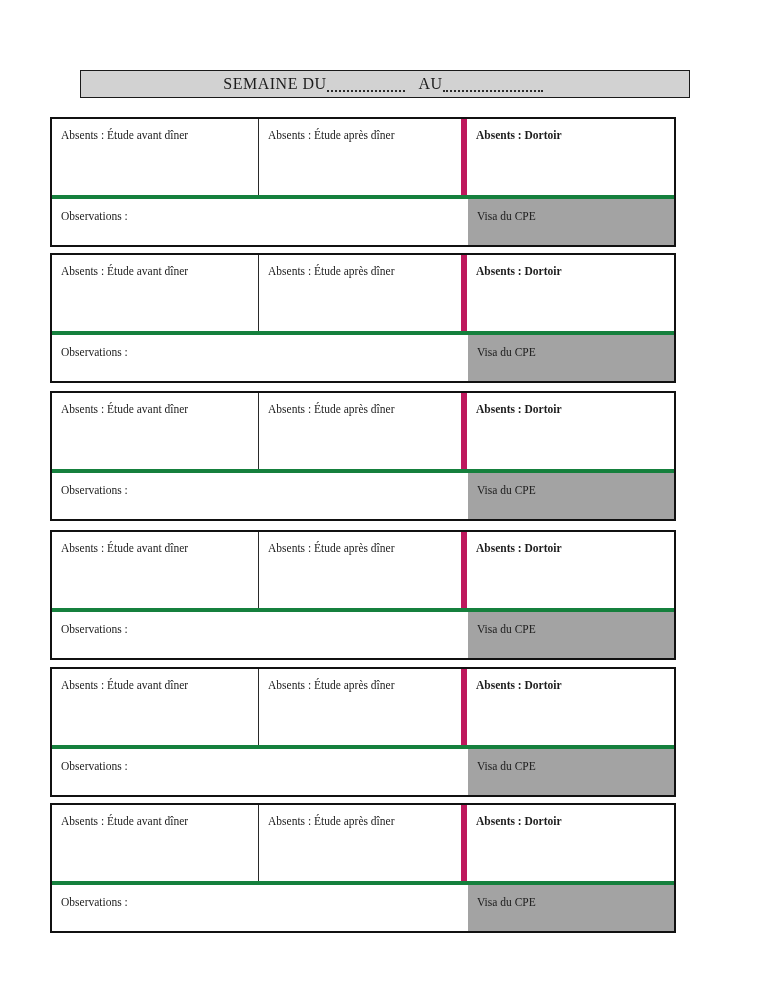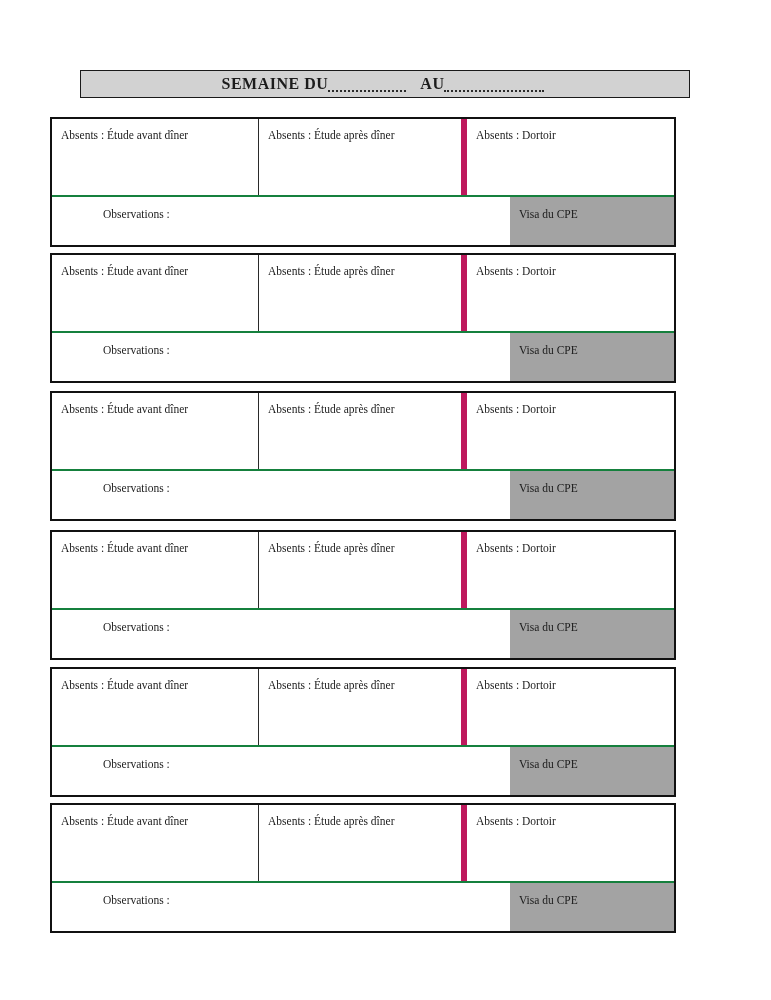--- a/index.html
+++ b/index.html
@@ -17,21 +17,21 @@
   .header-bar {
     position: absolute;
     left: 80px; top: 70px;
     width: 608px; height: 26px;
     background: #d2d2d2;
     border: 1px solid #1a1a1a;
     display: flex;
     align-items: center;
     justify-content: center;
     font-size: 16px;
-    font-weight: bold;
+    font-weight: normal;
     letter-spacing: 0.5px;
     white-space: nowrap;
   }
   .fill-line {
     display: inline-block;
     height: 13px;
     border-bottom: 2px dotted #2a2a2a;
     vertical-align: baseline;
   }
   .fill-line.from { width: 78px; }
@@ -60,28 +60,27 @@
     height: 76px;
     display: flex;
     flex-direction: row;
   }
   .cell {
     box-sizing: border-box;
     padding: 6px 8px 0 9px;
   }
   .cell.c1 { width: 207px; border-right: 1px solid #2a2a2a; }
   .cell.c2 { width: 208px; border-right: 6px solid #be185d; }
-  .cell.c3 { flex: 1; }
+  .cell.c3 { flex: 1; font-weight: bold; }
 
   .row-bottom {
     flex: 1;
-    border-top: 2px solid #15803d;
+    border-top: 4px solid #15803d;
     display: flex;
     flex-direction: row;
-    padding-left: 42px;
   }
   .obs {
     width: 416px;
     box-sizing: border-box;
     padding: 7px 8px 0 9px;
   }
   .visa {
     flex: 1;
     background: #a3a3a3;
     box-sizing: border-box;

